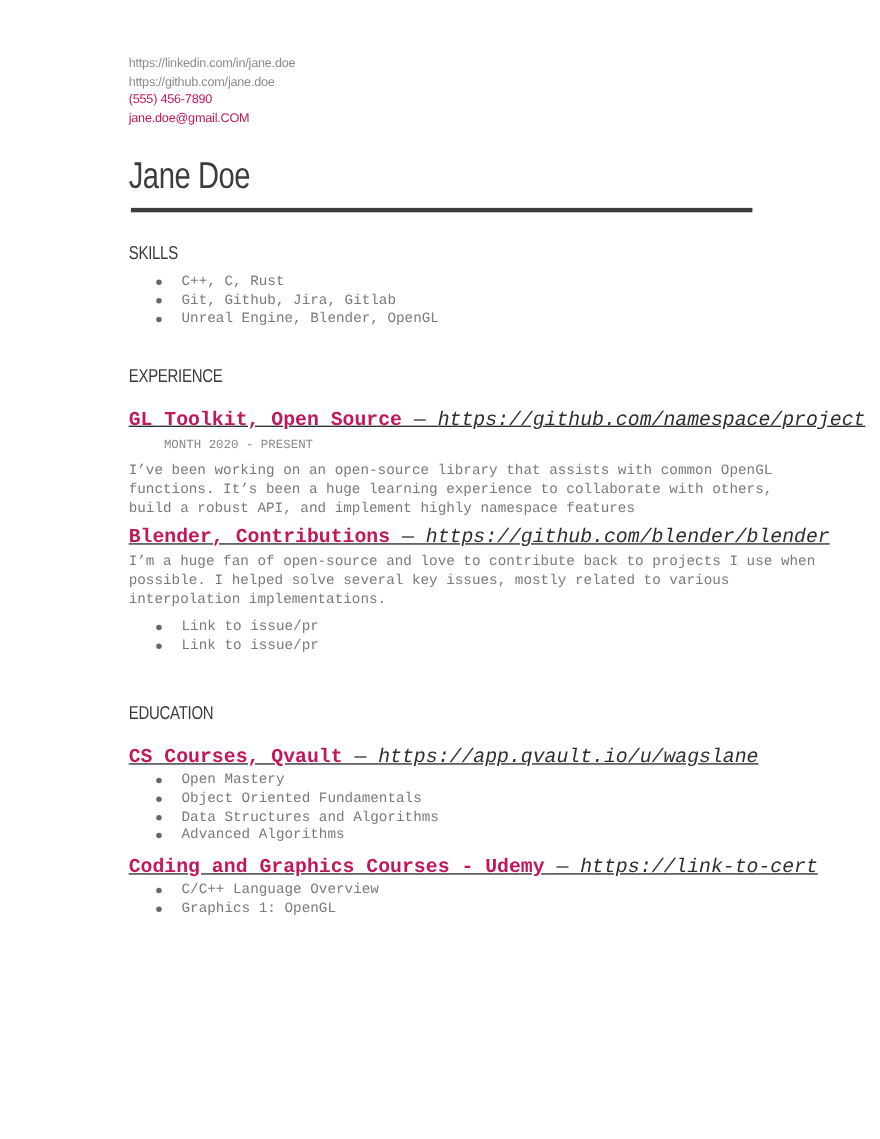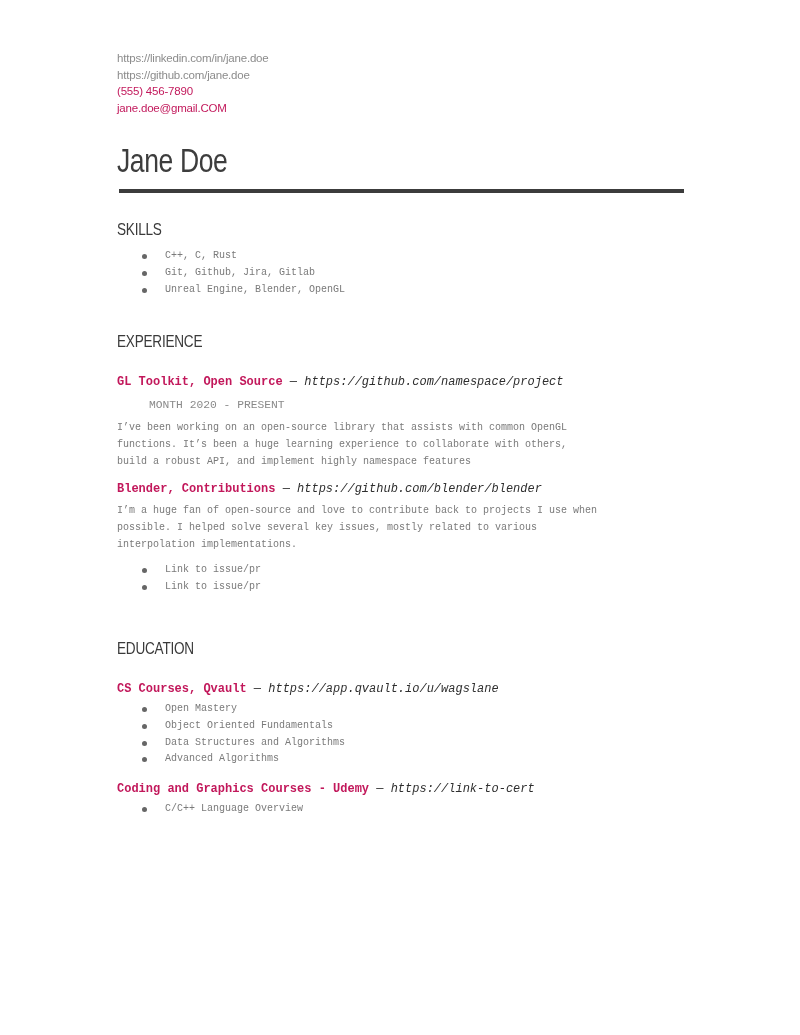--- a/index.html
+++ b/index.html
@@ -49,21 +49,21 @@
       font-family: "Liberation Sans", sans-serif;
       font-size: 17px;
       color: #3a3a3a;
       transform: scaleX(0.8);
       transform-origin: left center;
       letter-spacing: -0.3px;
       line-height: 20px;
     }
     .mono {
       font-family: "Liberation Mono", monospace;
-      font-size: 10px;
+      font-size: 13px;
       color: #7a7a7a;
       line-height: 16.8px;
       letter-spacing: 0;
     }
     ul.bullets {
       list-style: none;
       margin: 0;
       padding: 0;
     }
     ul.bullets li {
@@ -75,23 +75,24 @@
       position: absolute;
       left: 25px;
       top: 6px;
       width: 5px;
       height: 5px;
       border-radius: 50%;
       background: #666666;
     }
     .entry-title {
       font-family: "Liberation Mono", monospace;
-      font-size: 12px;
+      font-size: 18px;
       line-height: 18px;
       white-space: nowrap;
+      text-decoration: underline;
     }
     .entry-title .org {
       color: #c2185b;
       font-weight: bold;
     }
     .entry-title .dash {
       color: #333333;
     }
     .entry-title .url {
       color: #2e2e2e;
@@ -174,17 +175,18 @@
         <li>Advanced Algorithms</li>
       </ul>
     </div>
 
     <div style="margin-top:12px;">
       <div class="entry-title">
         <span class="org">Coding and Graphics Courses - Udemy</span><span class="dash"> — </span><span class="url">https://link-to-cert</span>
       </div>
       <ul class="bullets mono" style="margin-top:3px;">
         <li>C/C++ Language Overview</li>
+        <li>Graphics 1: OpenGL</li>
       </ul>
     </div>
   </div>
 
 </div>
 
 </body></html>

